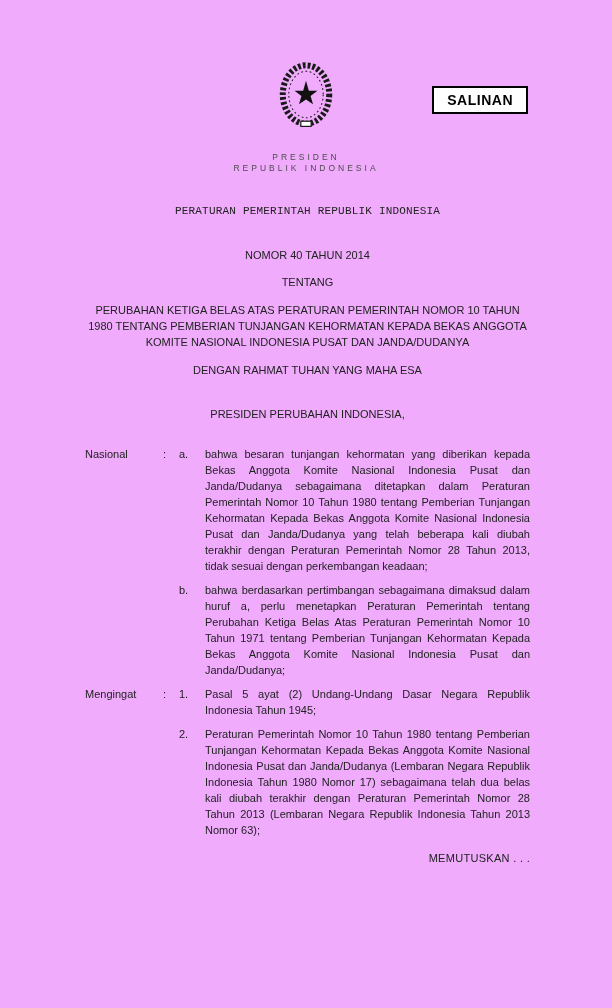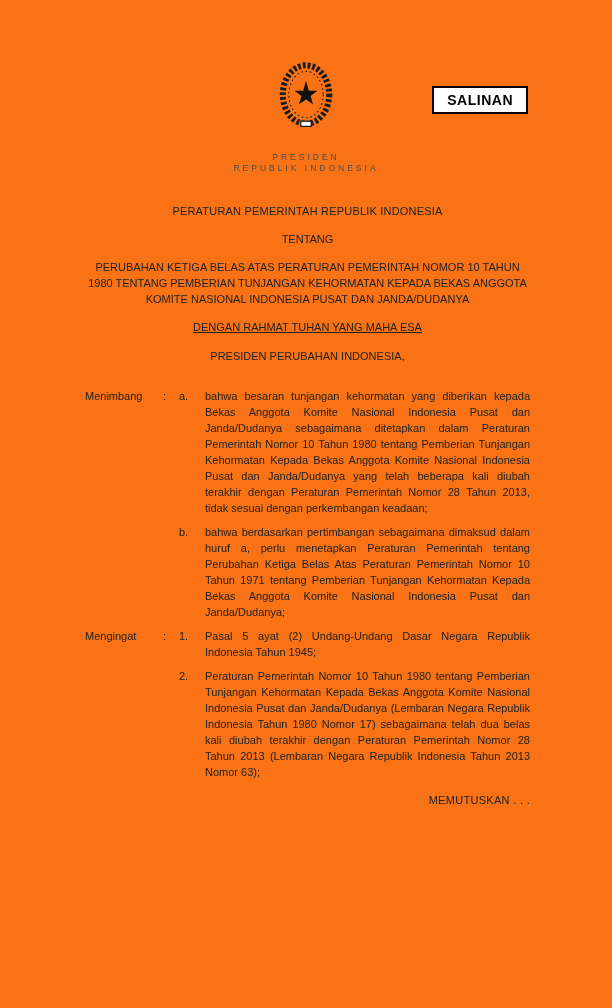--- a/index.html
+++ b/index.html
@@ -2,21 +2,21 @@
 <html><head>
 <meta charset="utf-8">
 <style>
   * { margin: 0; padding: 0; box-sizing: border-box; }
   html, body { background: #ffffff; }
   .page {
     position: relative;
     width: 612px;
     height: 1008px;
     margin: 0 auto;
-    background: #f97316;
+    background: #f0abfc;
     font-family: "Liberation Sans", sans-serif;
     color: #222222;
     overflow: hidden;
   }
 
   
   .emblem-wrap {
     position: absolute;
     top: 55px;
     left: 50%;
@@ -57,25 +57,25 @@
   .content {
     position: absolute;
     top: 203px;
     left: 85px;
     width: 445px;
     font-size: 11px;
     line-height: 16px;
     color: #222222;
   }
   .center { text-align: center; }
-  .doc-title      { margin-bottom: 12px; letter-spacing: 0.2px; }
+  .doc-title      { margin-bottom: 28px; letter-spacing: 0.2px; font-family: Liberation Mono, monospace; }
   .doc-number     { margin-bottom: 11px; }
   .doc-tentang    { margin-bottom: 12px; }
   .doc-subject    { margin-bottom: 12px; line-height: 16px; }
-  .doc-invocation { margin-bottom: 13px; text-decoration: underline; }
+  .doc-invocation { margin-bottom: 28px; }
   .doc-authority  { margin-bottom: 24px; }
 
   
   .clause-section {
     display: grid;
     grid-template-columns: 78px 16px 26px 1fr;
     row-gap: 8px;
     margin-bottom: 8px;
   }
   .clause-label  { text-align: left; }
@@ -111,27 +111,28 @@
   </div>
 
   <div class="letterhead">
     <div>PRESIDEN</div>
     <div>REPUBLIK INDONESIA</div>
   </div>
 
   <div class="content">
 
     <div class="center doc-title">PERATURAN PEMERINTAH REPUBLIK INDONESIA</div>
+    <div class="center doc-number">NOMOR 40 TAHUN 2014</div>
     <div class="center doc-tentang">TENTANG</div>
     <div class="center doc-subject">PERUBAHAN KETIGA BELAS ATAS PERATURAN PEMERINTAH NOMOR 10 TAHUN 1980 TENTANG PEMBERIAN TUNJANGAN KEHORMATAN KEPADA BEKAS ANGGOTA KOMITE NASIONAL INDONESIA PUSAT DAN JANDA/DUDANYA</div>
     <div class="center doc-invocation">DENGAN RAHMAT TUHAN YANG MAHA ESA</div>
     <div class="center doc-authority">PRESIDEN PERUBAHAN INDONESIA,</div>
 
     <div class="clause-section">
-      <span class="clause-label">Menimbang</span>
+      <span class="clause-label">Nasional</span>
       <span class="clause-colon">:</span>
       <span class="clause-marker">a.</span>
       <span class="clause-text">bahwa besaran tunjangan kehormatan yang diberikan kepada Bekas Anggota Komite Nasional Indonesia Pusat dan Janda/Dudanya sebagaimana ditetapkan dalam Peraturan Pemerintah Nomor 10 Tahun 1980 tentang Pemberian Tunjangan Kehormatan Kepada Bekas Anggota Komite Nasional Indonesia Pusat dan Janda/Dudanya yang telah beberapa kali diubah terakhir dengan Peraturan Pemerintah Nomor 28 Tahun 2013, tidak sesuai dengan perkembangan keadaan;</span>
 
       <span class="clause-label"></span>
       <span class="clause-colon"></span>
       <span class="clause-marker">b.</span>
       <span class="clause-text">bahwa berdasarkan pertimbangan sebagaimana dimaksud dalam huruf a, perlu menetapkan Peraturan Pemerintah tentang Perubahan Ketiga Belas Atas Peraturan Pemerintah Nomor 10 Tahun 1971 tentang Pemberian Tunjangan Kehormatan Kepada Bekas Anggota Komite Nasional Indonesia Pusat dan Janda/Dudanya;</span>
     </div>
 

